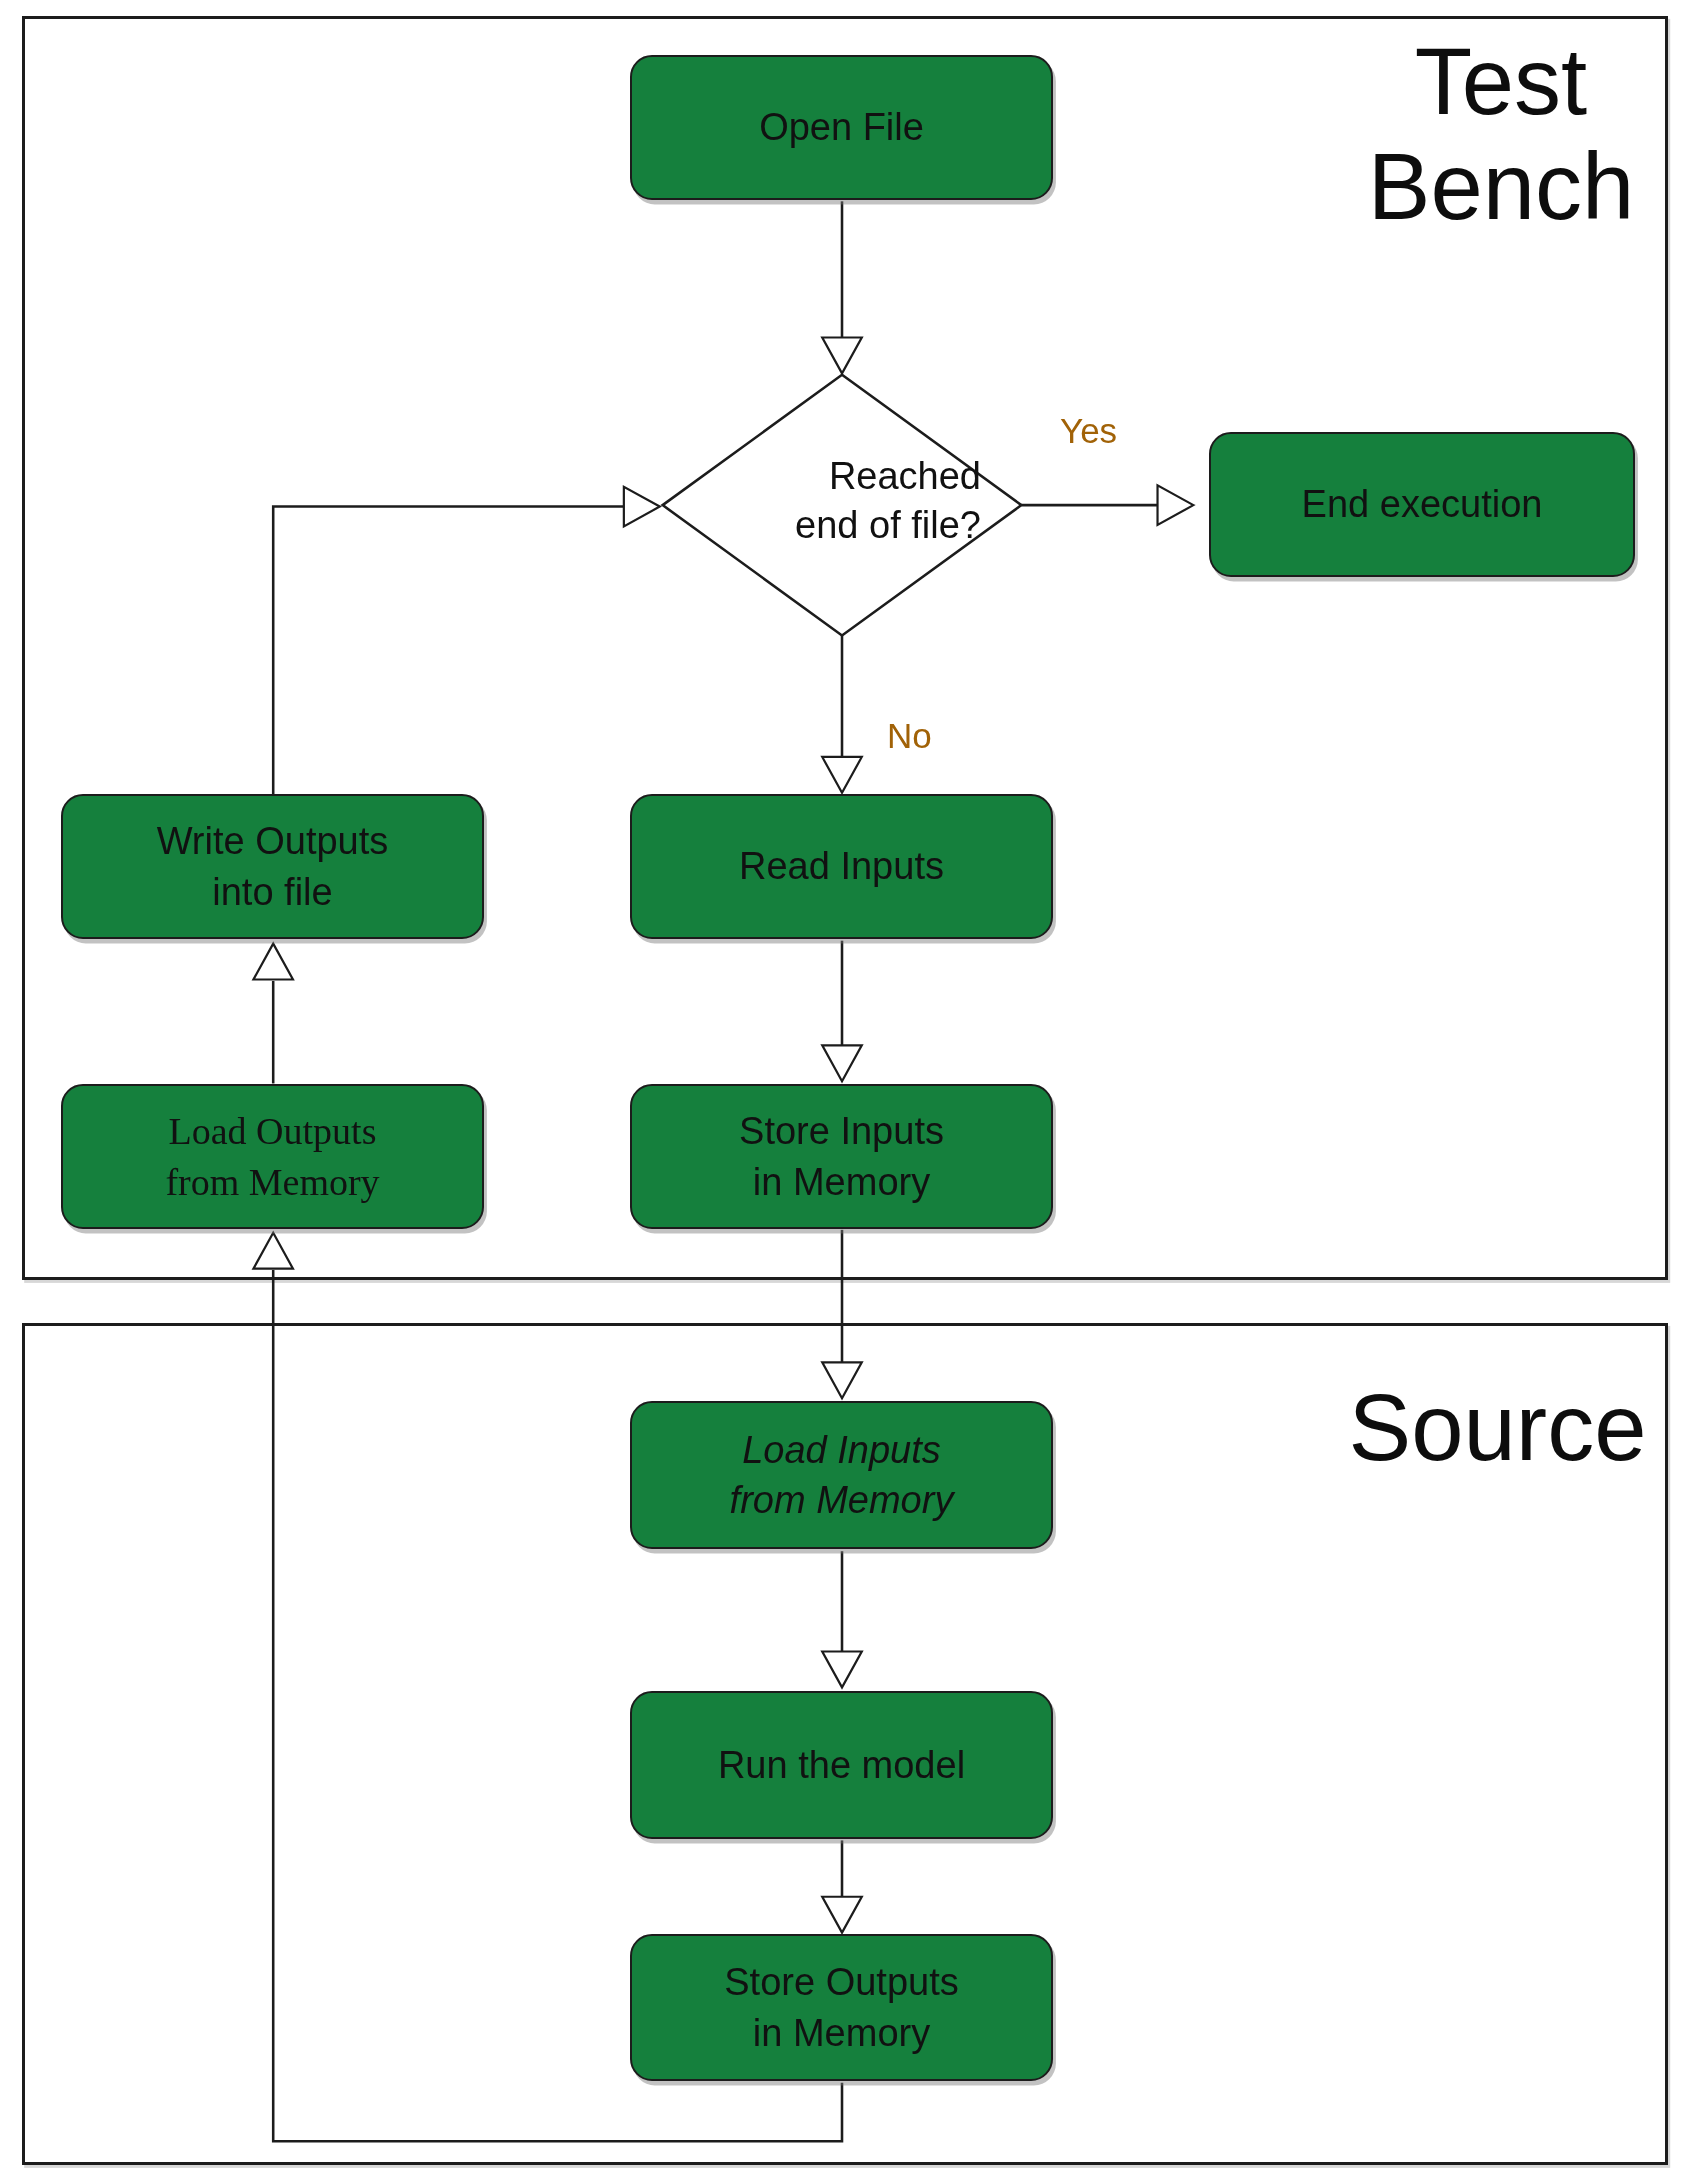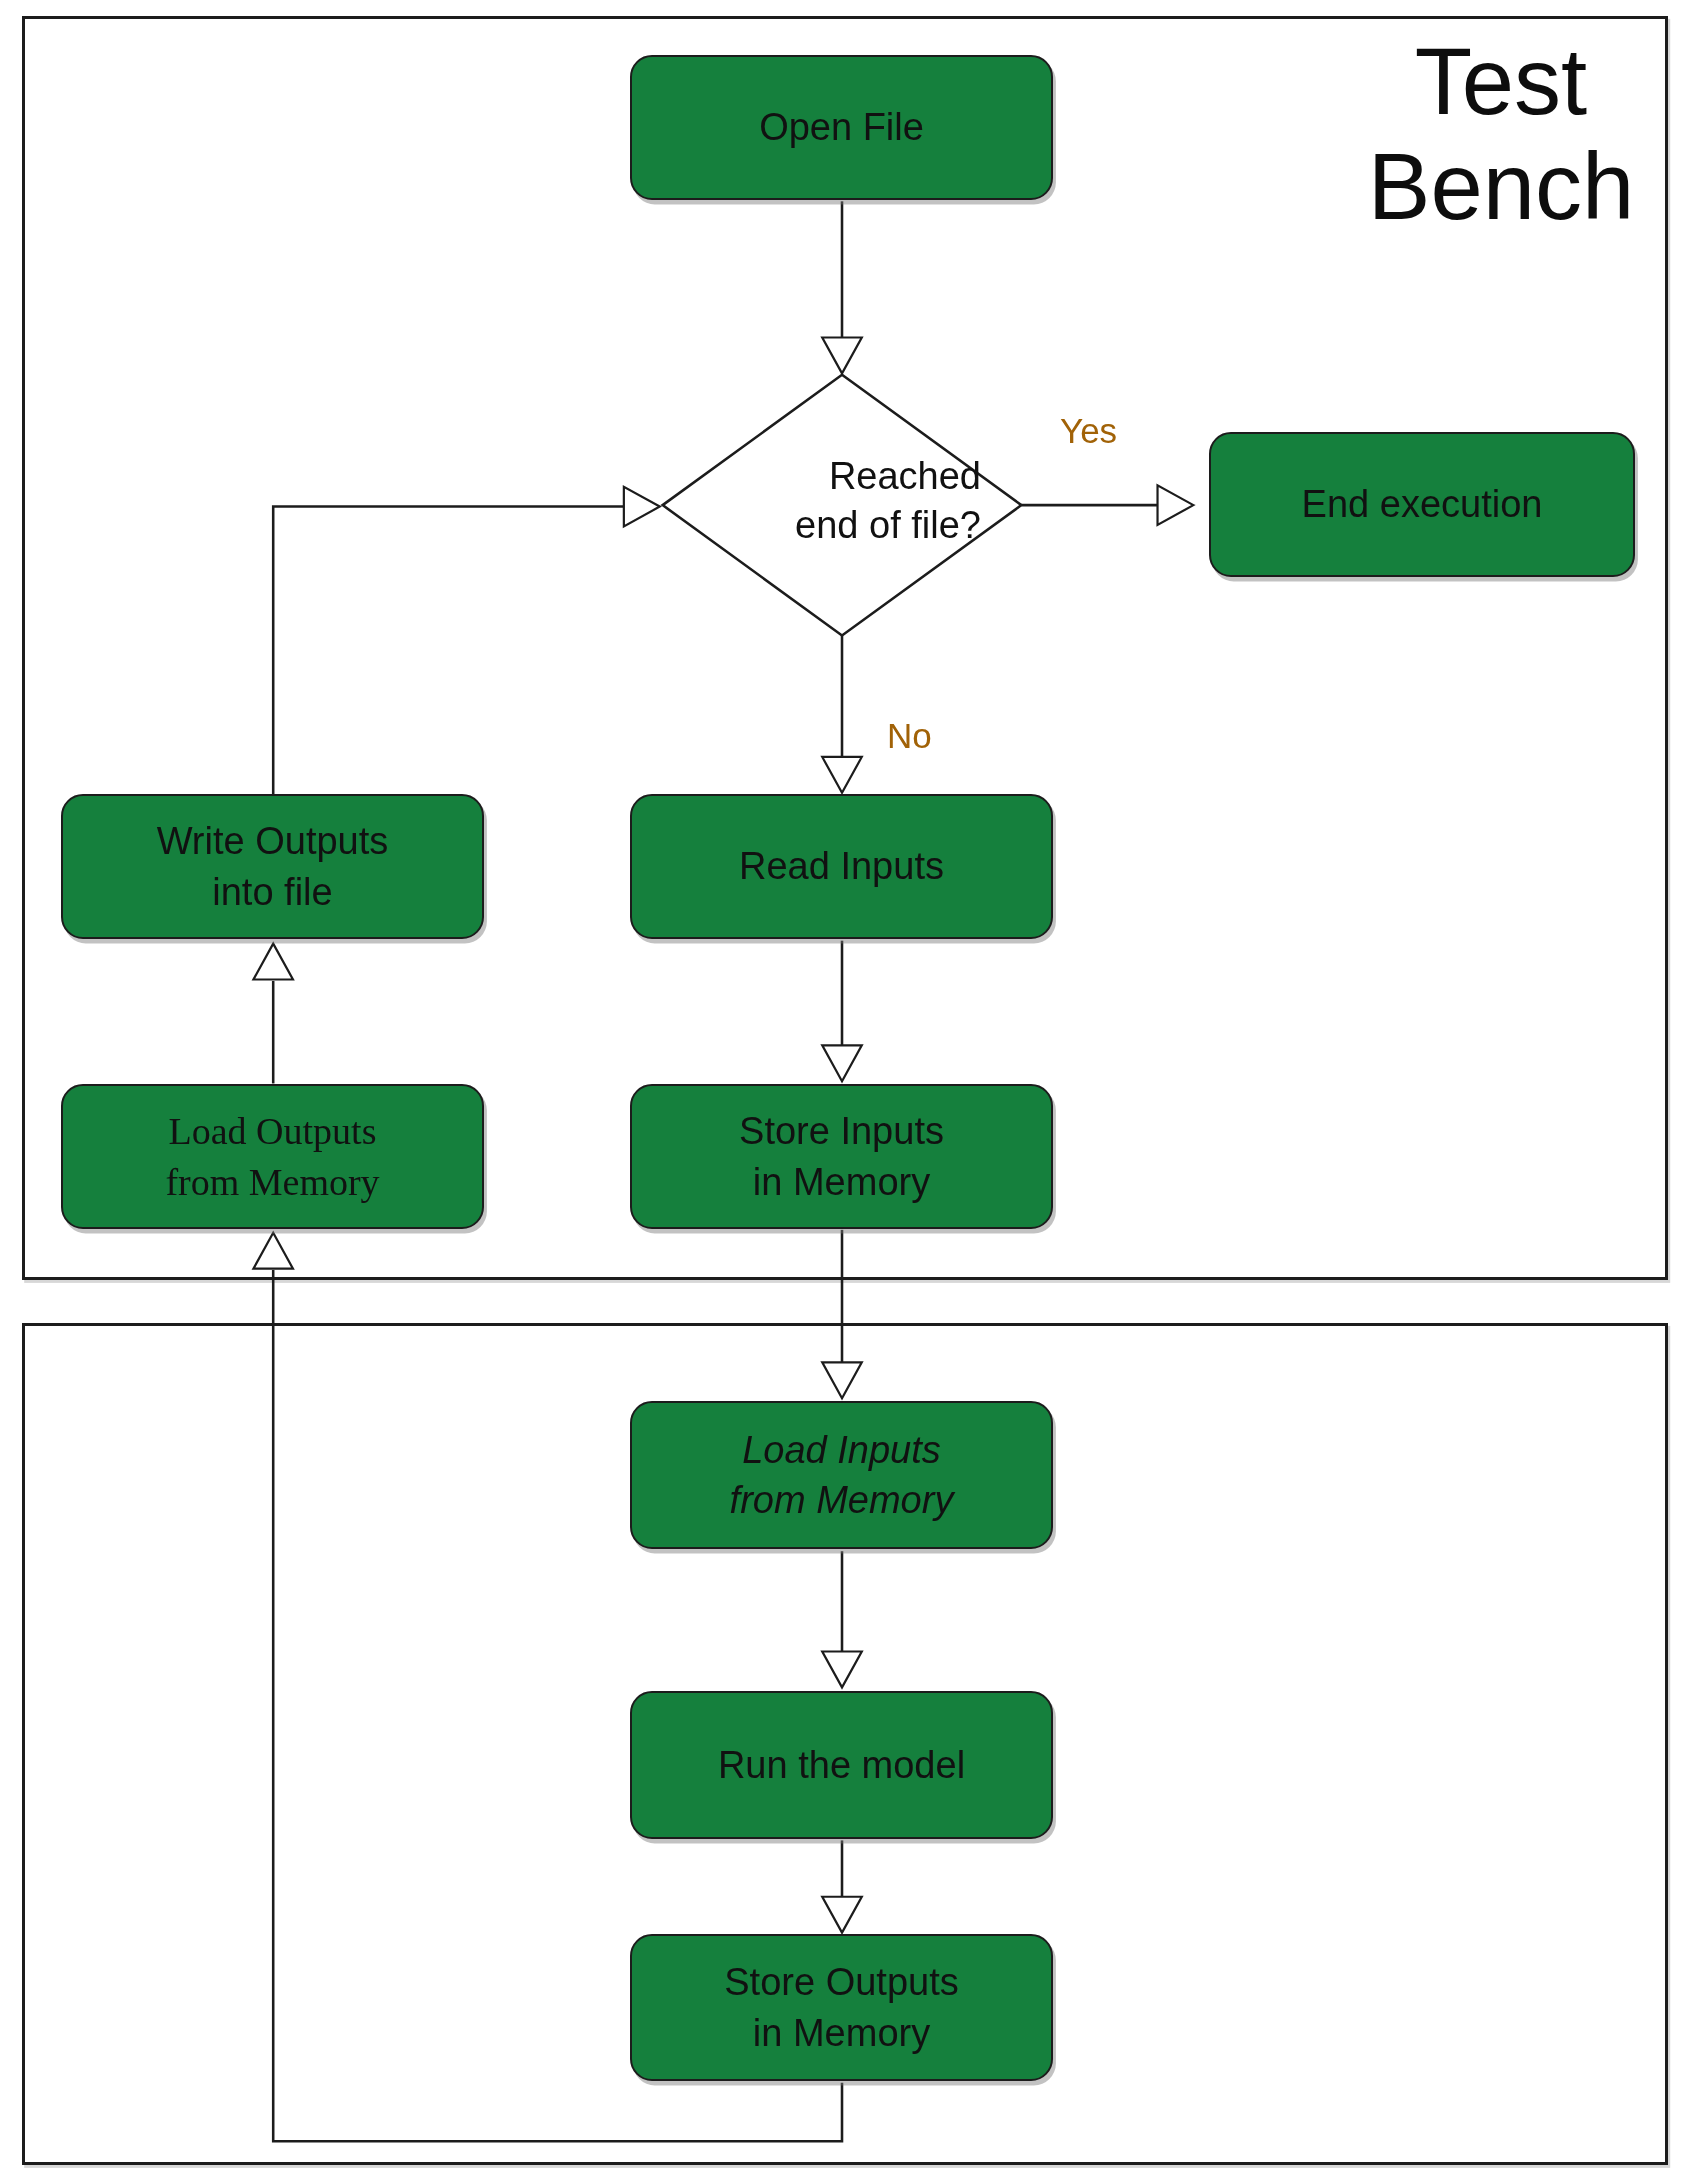--- a/index.html
+++ b/index.html
@@ -124,20 +124,23 @@
       <path d="M373 1684 L346 1733 L400 1733 Z"></path>
       <path d="M373 1289 L346 1338 L400 1338 Z"></path>
       <path d="M901 692 L852 665 L852 719 Z"></path>
     </g>
   </svg>
 
   <div class="title title-test-bench">
     <span>Test</span>
     <span>Bench</span>
   </div>
+  <div class="title title-source">
+    <span>Source</span>
+  </div>
 
   <div class="node node-open-file">
     <span>Open File</span>
   </div>
 
   <div class="node node-end-execution">
     <span>End execution</span>
   </div>
 
   <div class="node node-read-inputs">

